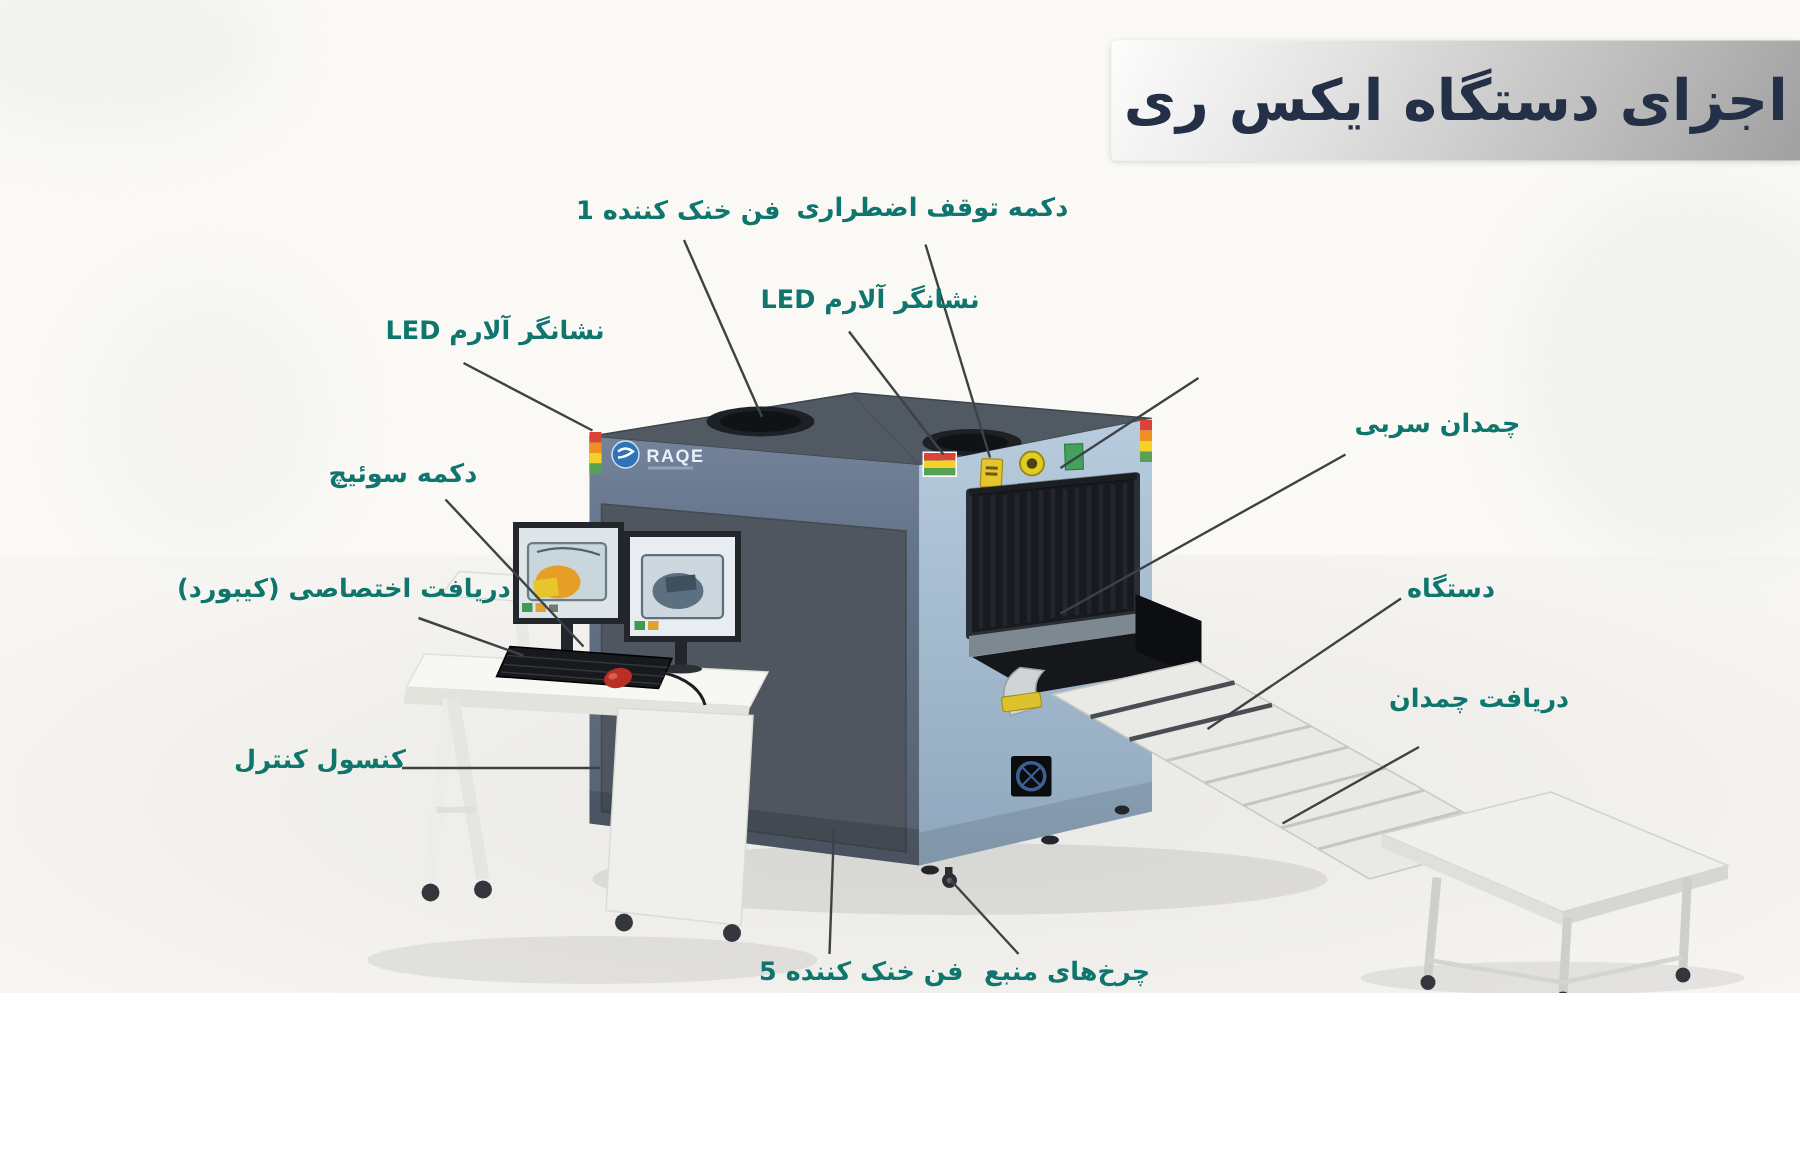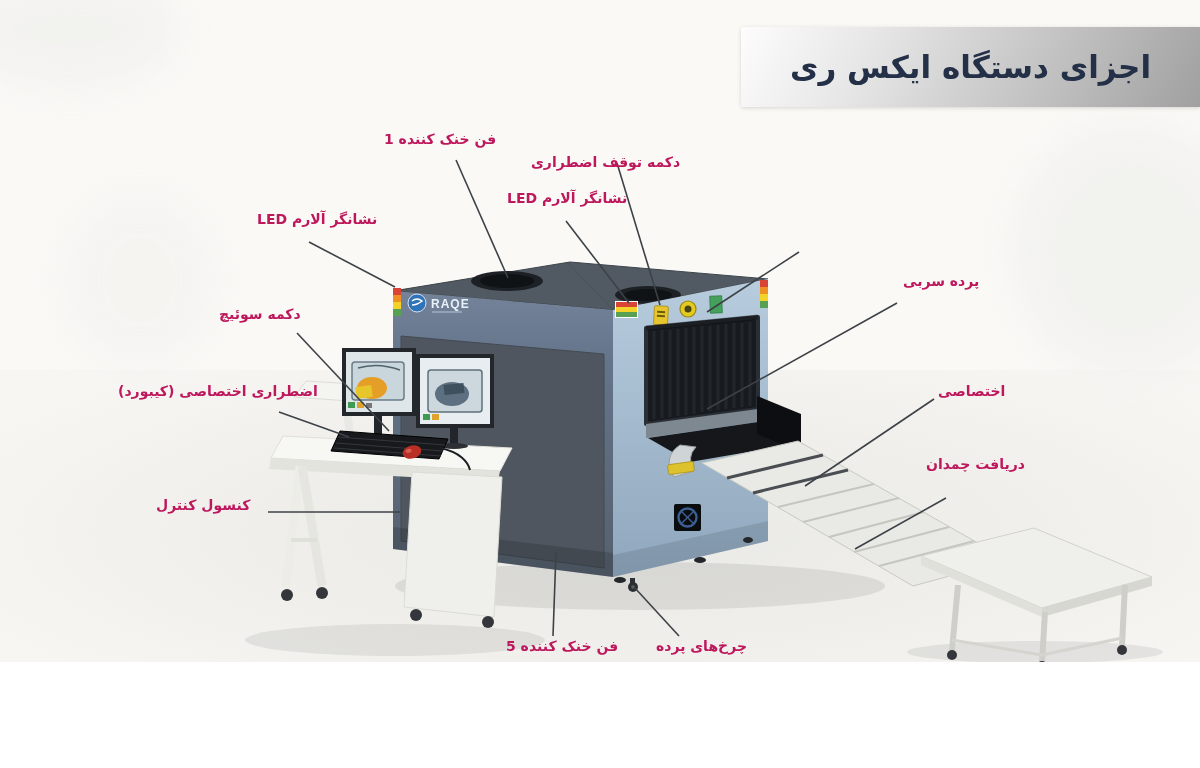--- a/index.html
+++ b/index.html
@@ -9,23 +9,23 @@
          background:radial-gradient(62% 72% at 52% 56%, #e9e9e6 0%, #f0efec 55%, #f7f6f3 100%);}
   .wisp{position:absolute;border-radius:50%;filter:blur(18px);opacity:.5;background:#ececea;}
   .wisp.w1{left:-40px;top:-30px;width:220px;height:120px;}
   .wisp.w2{left:1010px;top:120px;width:240px;height:260px;}
   .wisp.w3{left:60px;top:190px;width:160px;height:180px;opacity:.35;}
 
   .banner{position:absolute;left:741px;top:27px;width:459px;height:80px;
           background:linear-gradient(118deg,#fdfdfd 0%,#e6e6e6 28%,#bcbcbc 72%,#a0a0a0 100%);
           display:flex;align-items:center;justify-content:center;
           border-radius:3px 0 0 3px;box-shadow:0 1px 4px rgba(0,0,0,.15);}
-  .banner-text{font-size:31px;font-weight:bold;color:#243047;direction:rtl;white-space:nowrap;}
-
-  .part-label{position:absolute;font-size:14px;font-weight:bold;color:#be185d;
+  .banner-text{font-size:38px;font-weight:bold;color:#243047;direction:rtl;white-space:nowrap;}
+
+  .part-label{position:absolute;font-size:17px;font-weight:bold;color:#0f766e;
               white-space:nowrap;direction:rtl;line-height:1.25;}
 
   .illu{position:absolute;left:0;top:0;}
 
   .footer{position:absolute;left:0;top:662px;width:1200px;height:106px;background:#ffffff;}
 
   .leader{stroke:#3d4247;stroke-width:1.6;fill:none;}
   .curtain{stroke:#262b31;stroke-width:3;opacity:.8;}
 </style>
 </head>
@@ -253,30 +253,30 @@
       <line class="leader" x1="946" y1="498" x2="855" y2="549"></line>
       <line class="leader" x1="297" y1="333" x2="389" y2="431"></line>
       <line class="leader" x1="279" y1="412" x2="349" y2="437"></line>
       <line class="leader" x1="268" y1="512" x2="400" y2="512"></line>
       <line class="leader" x1="553" y1="636" x2="556" y2="552"></line>
       <line class="leader" x1="679" y1="636" x2="634" y2="587"></line>
     </g>
   </svg>
 
   <div class="part-label" style="left:384px;top:131px;">فن خنک کننده 1</div>
-  <div class="part-label" style="left:531px;top:129px;margin-top:25px;">دکمه توقف اضطراری</div>
+  <div class="part-label" style="left:531px;top:129px;">دکمه توقف اضطراری</div>
   <div class="part-label" style="left:507px;top:190px;">نشانگر آلارم LED</div>
   <div class="part-label" style="left:257px;top:211px;">نشانگر آلارم LED</div>
-  <div class="part-label" style="left:903px;top:273px;">پرده سربی</div>
-  <div class="part-label" style="left:938px;top:383px;">اختصاصی</div>
+  <div class="part-label" style="left:903px;top:273px;">چمدان سربی</div>
+  <div class="part-label" style="left:938px;top:383px;">دستگاه</div>
   <div class="part-label" style="left:926px;top:456px;">دریافت چمدان</div>
   <div class="part-label" style="left:219px;top:306px;">دکمه سوئیچ</div>
-  <div class="part-label" style="left:118px;top:383px;">اضطراری اختصاصی (کیبورد)</div>
+  <div class="part-label" style="left:118px;top:383px;">دریافت اختصاصی (کیبورد)</div>
   <div class="part-label" style="left:156px;top:497px;">کنسول کنترل</div>
   <div class="part-label" style="left:506px;top:638px;">فن خنک کننده 5</div>
-  <div class="part-label" style="left:656px;top:638px;">چرخ‌های پرده</div>
+  <div class="part-label" style="left:656px;top:638px;">چرخ‌های منبع</div>
 
   <div class="footer">
     
     
     
   </div>
 </div>
 
 </body></html>

